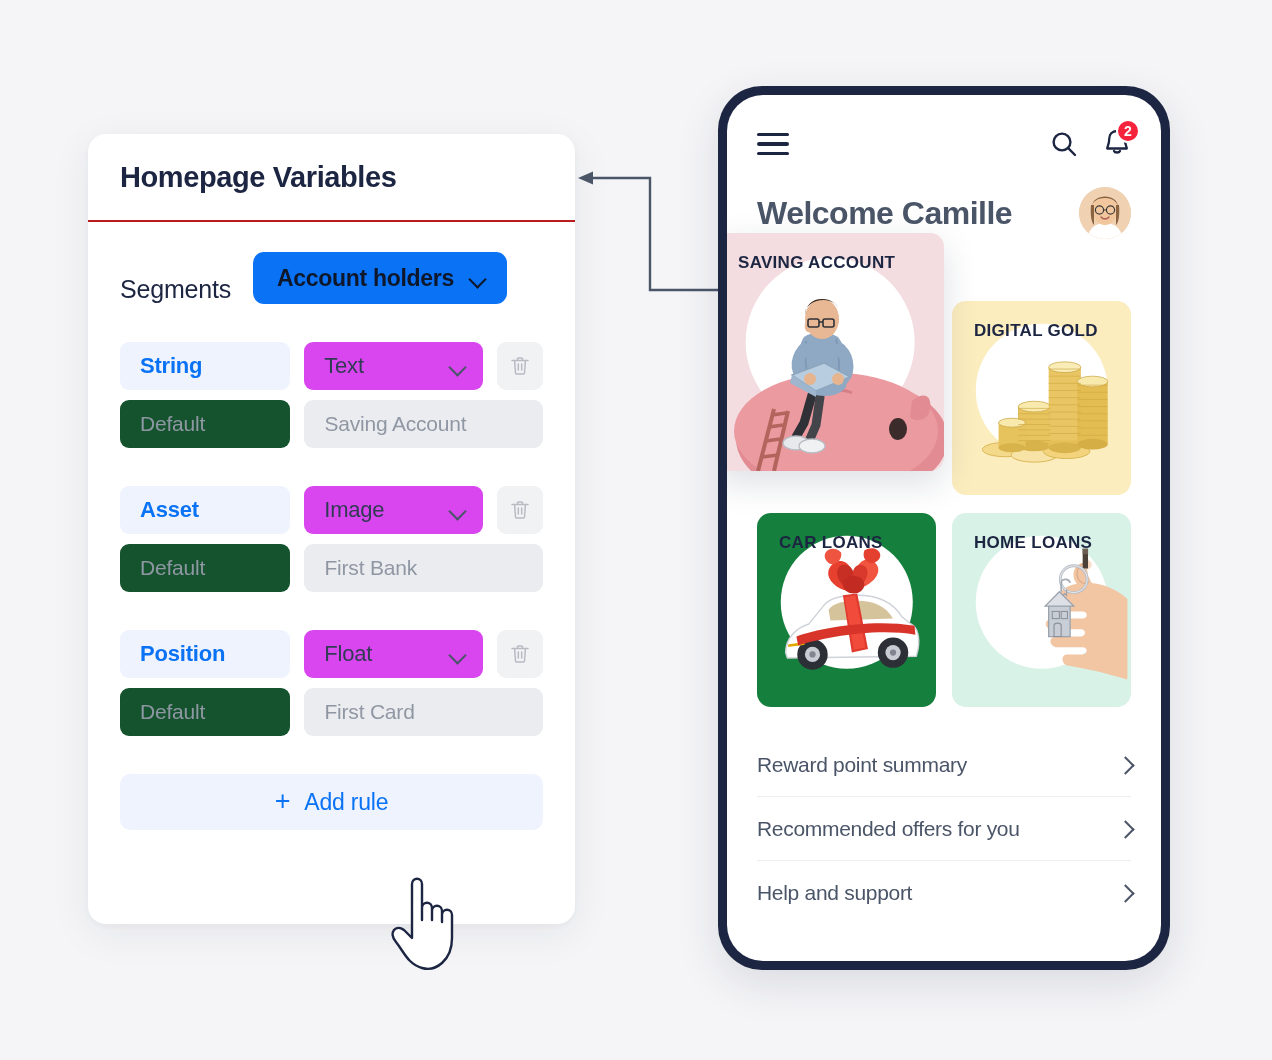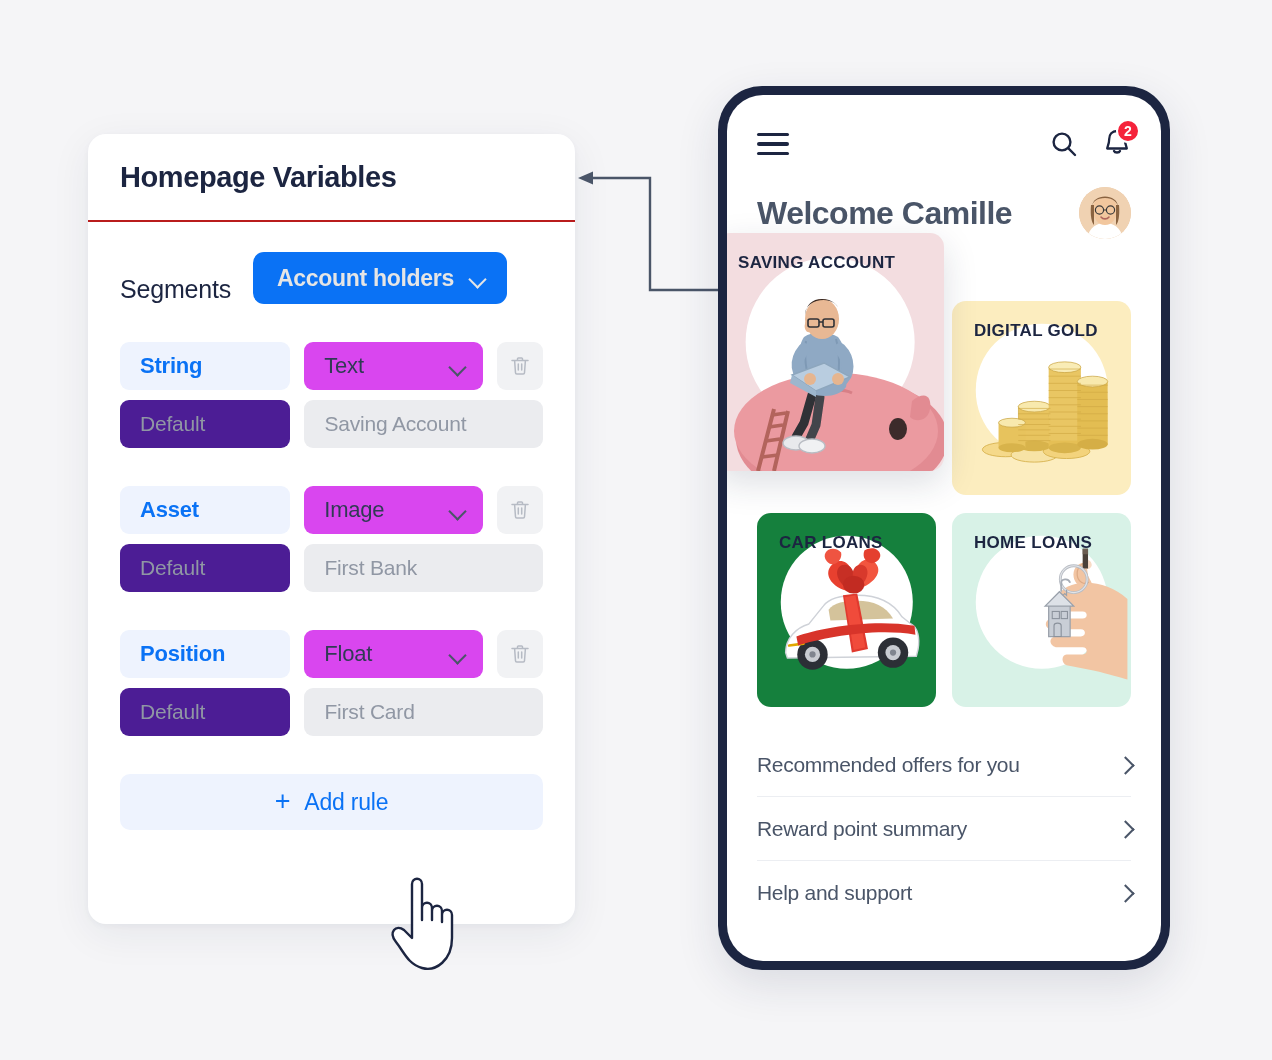--- a/index.html
+++ b/index.html
@@ -32,21 +32,21 @@
   .panel-body { padding: 30px 32px 0 32px; }
 
   .segments-row {
     display: flex; align-items: flex-end; gap: 22px;
     margin-bottom: 38px;
   }
   .segments-label {
     font-size: 25px; color: #1c2541; letter-spacing: -0.2px;
   }
   .segments-select {
-    background: #0a72f5; color: #e5e5e5;
+    background: #0a72f5; color: #0f172a;
     border-radius: 11px;
     height: 52px;
     display: flex; align-items: center; gap: 16px;
     padding: 0 22px 0 24px;
     font-size: 23px; font-weight: 700; letter-spacing: -0.3px;
     cursor: pointer; border: none;
     font-family: "Liberation Sans", sans-serif;
   }
   .chev { display: inline-block; width: 15px; height: 15px; position: relative; }
   .chev::before {
@@ -77,21 +77,21 @@
     cursor: pointer;
   }
   .pill-type .chev { color: #4a5568; }
   .trash-btn {
     width: 48px; height: 48px; background: #f1f2f4; border-radius: 9px;
     display: flex; align-items: center; justify-content: center;
     cursor: pointer; border: none;
   }
   .pill-default {
     width: 176px; height: 48px;
-    background: #4c1d95; border-radius: 9px;
+    background: #14532d; border-radius: 9px;
     display: flex; align-items: center; padding: 0 20px;
     font-size: 21px; color: #9097a4; letter-spacing: -0.2px;
   }
   .pill-value {
     width: 247px; height: 48px;
     background: #ebecef; border-radius: 9px;
     display: flex; align-items: center; padding: 0 20px;
     font-size: 21px; color: #9097a4; letter-spacing: -0.2px;
   }
 
@@ -498,25 +498,25 @@
             <rect x="92" y="86" width="11" height="8" rx="2" fill="none" stroke="#2f3136" stroke-width="1.6"></rect>
             <rect x="107" y="86" width="11" height="8" rx="2" fill="none" stroke="#2f3136" stroke-width="1.6"></rect>
             <path d="M103 89 H107" stroke="#2f3136" stroke-width="1.6"></path>
           </svg>
         </div>
 
       </div>
 
       <div class="ph-list">
         <div class="ph-list-item">
+          <span>Reward point summary</span>
+          <span class="arrow-r"></span>
+        </div>
+        <div class="ph-list-item">
           <span>Recommended offers for you</span>
-          <span class="arrow-r"></span>
-        </div>
-        <div class="ph-list-item">
-          <span>Reward point summary</span>
           <span class="arrow-r"></span>
         </div>
         <div class="ph-list-item">
           <span>Help and support</span>
           <span class="arrow-r"></span>
         </div>
       </div>
 
     </div>
   </div>

